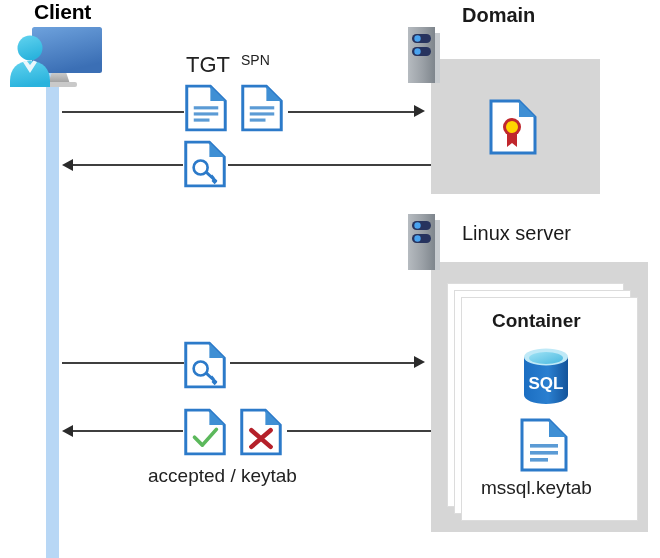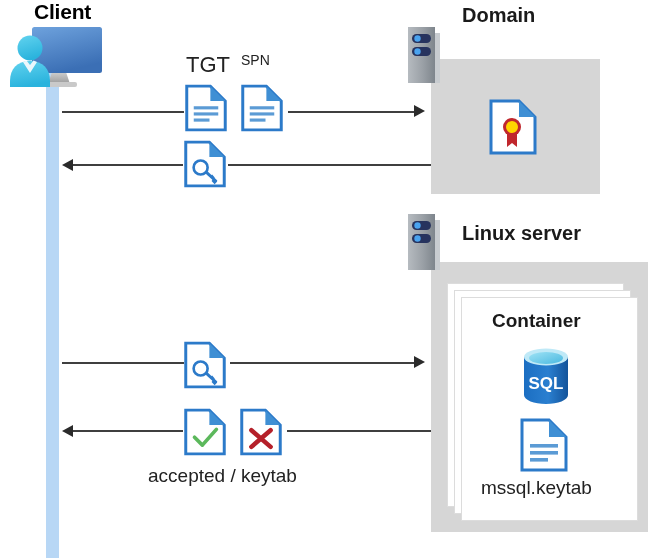--- a/index.html
+++ b/index.html
@@ -31,21 +31,21 @@
     left: 462px; top: 2px;
     width: 180px;
     font-size: 20px;
     font-weight: bold;
     color: #1a1a1a;
     line-height: 26px;
   }
   .lbl-linux {
     left: 462px; top: 222px;
     font-size: 20px;
-    font-weight: bold;
+    font-weight: normal;
     color: #1a1a1a;
   }
   .lbl-container {
     left: 492px; top: 310px;
     font-size: 19px;
     font-weight: bold;
     color: #1a1a1a;
   }
   .lbl-keytab {
     left: 481px; top: 477px;

